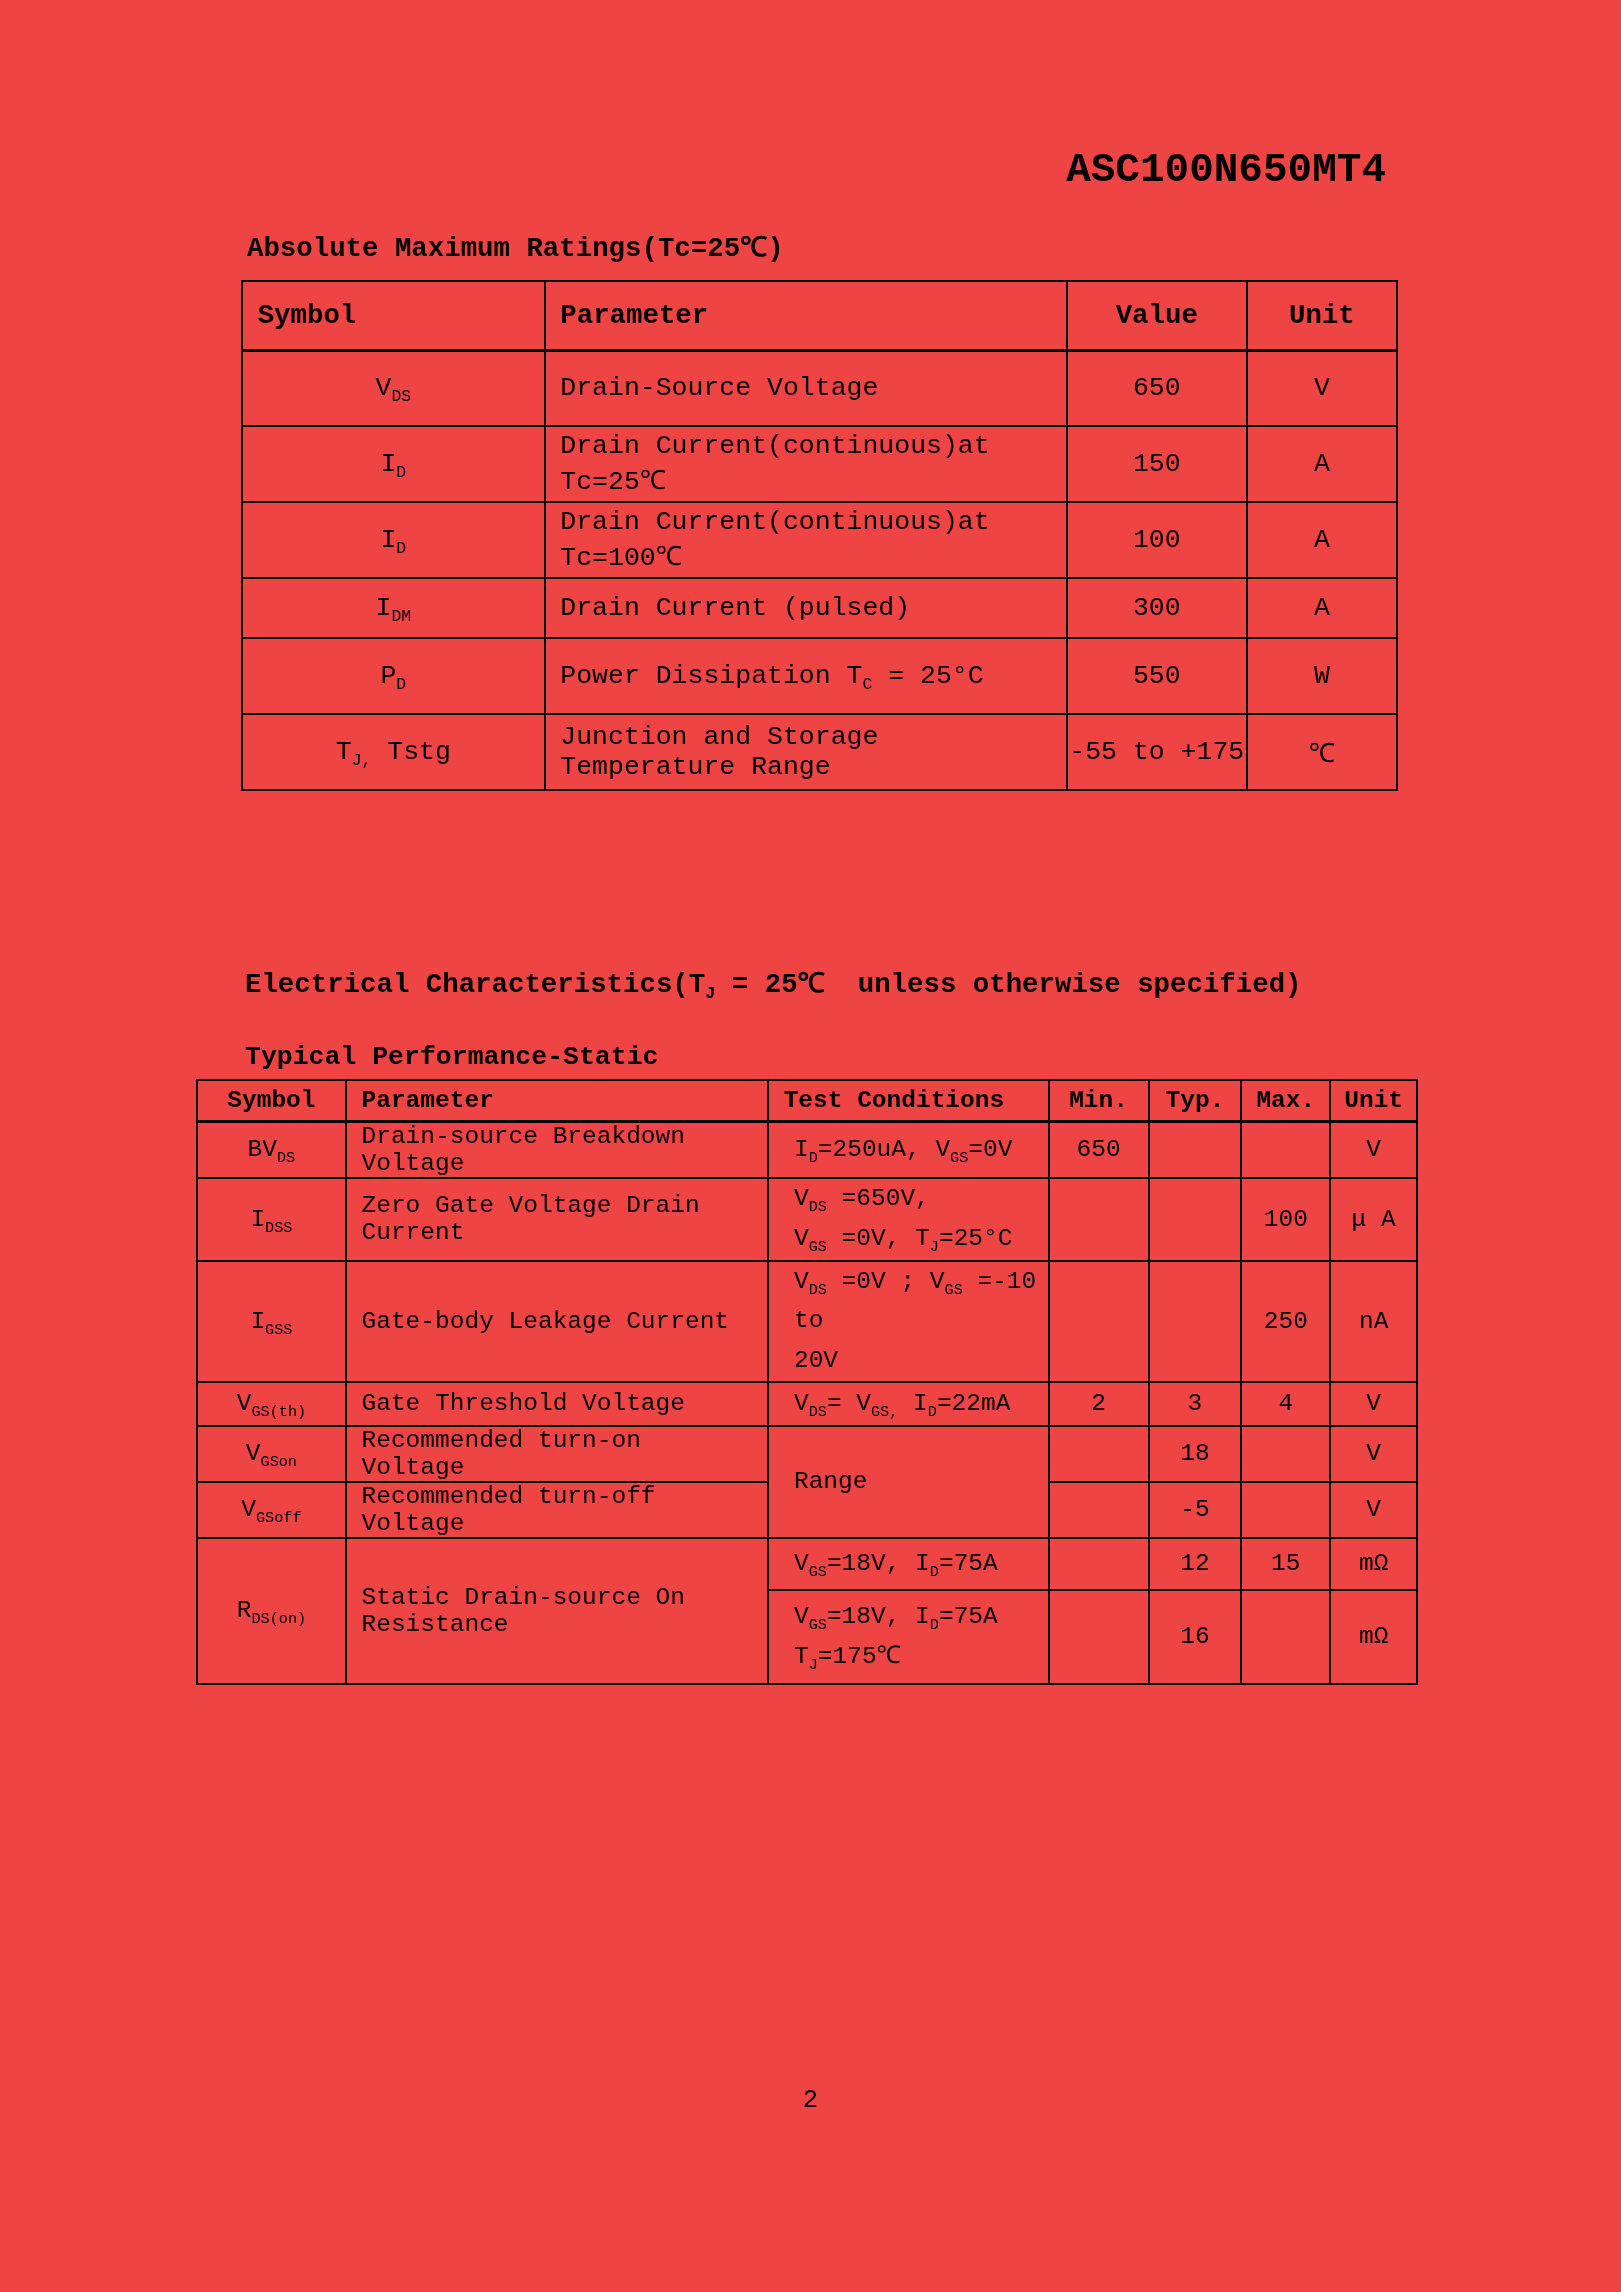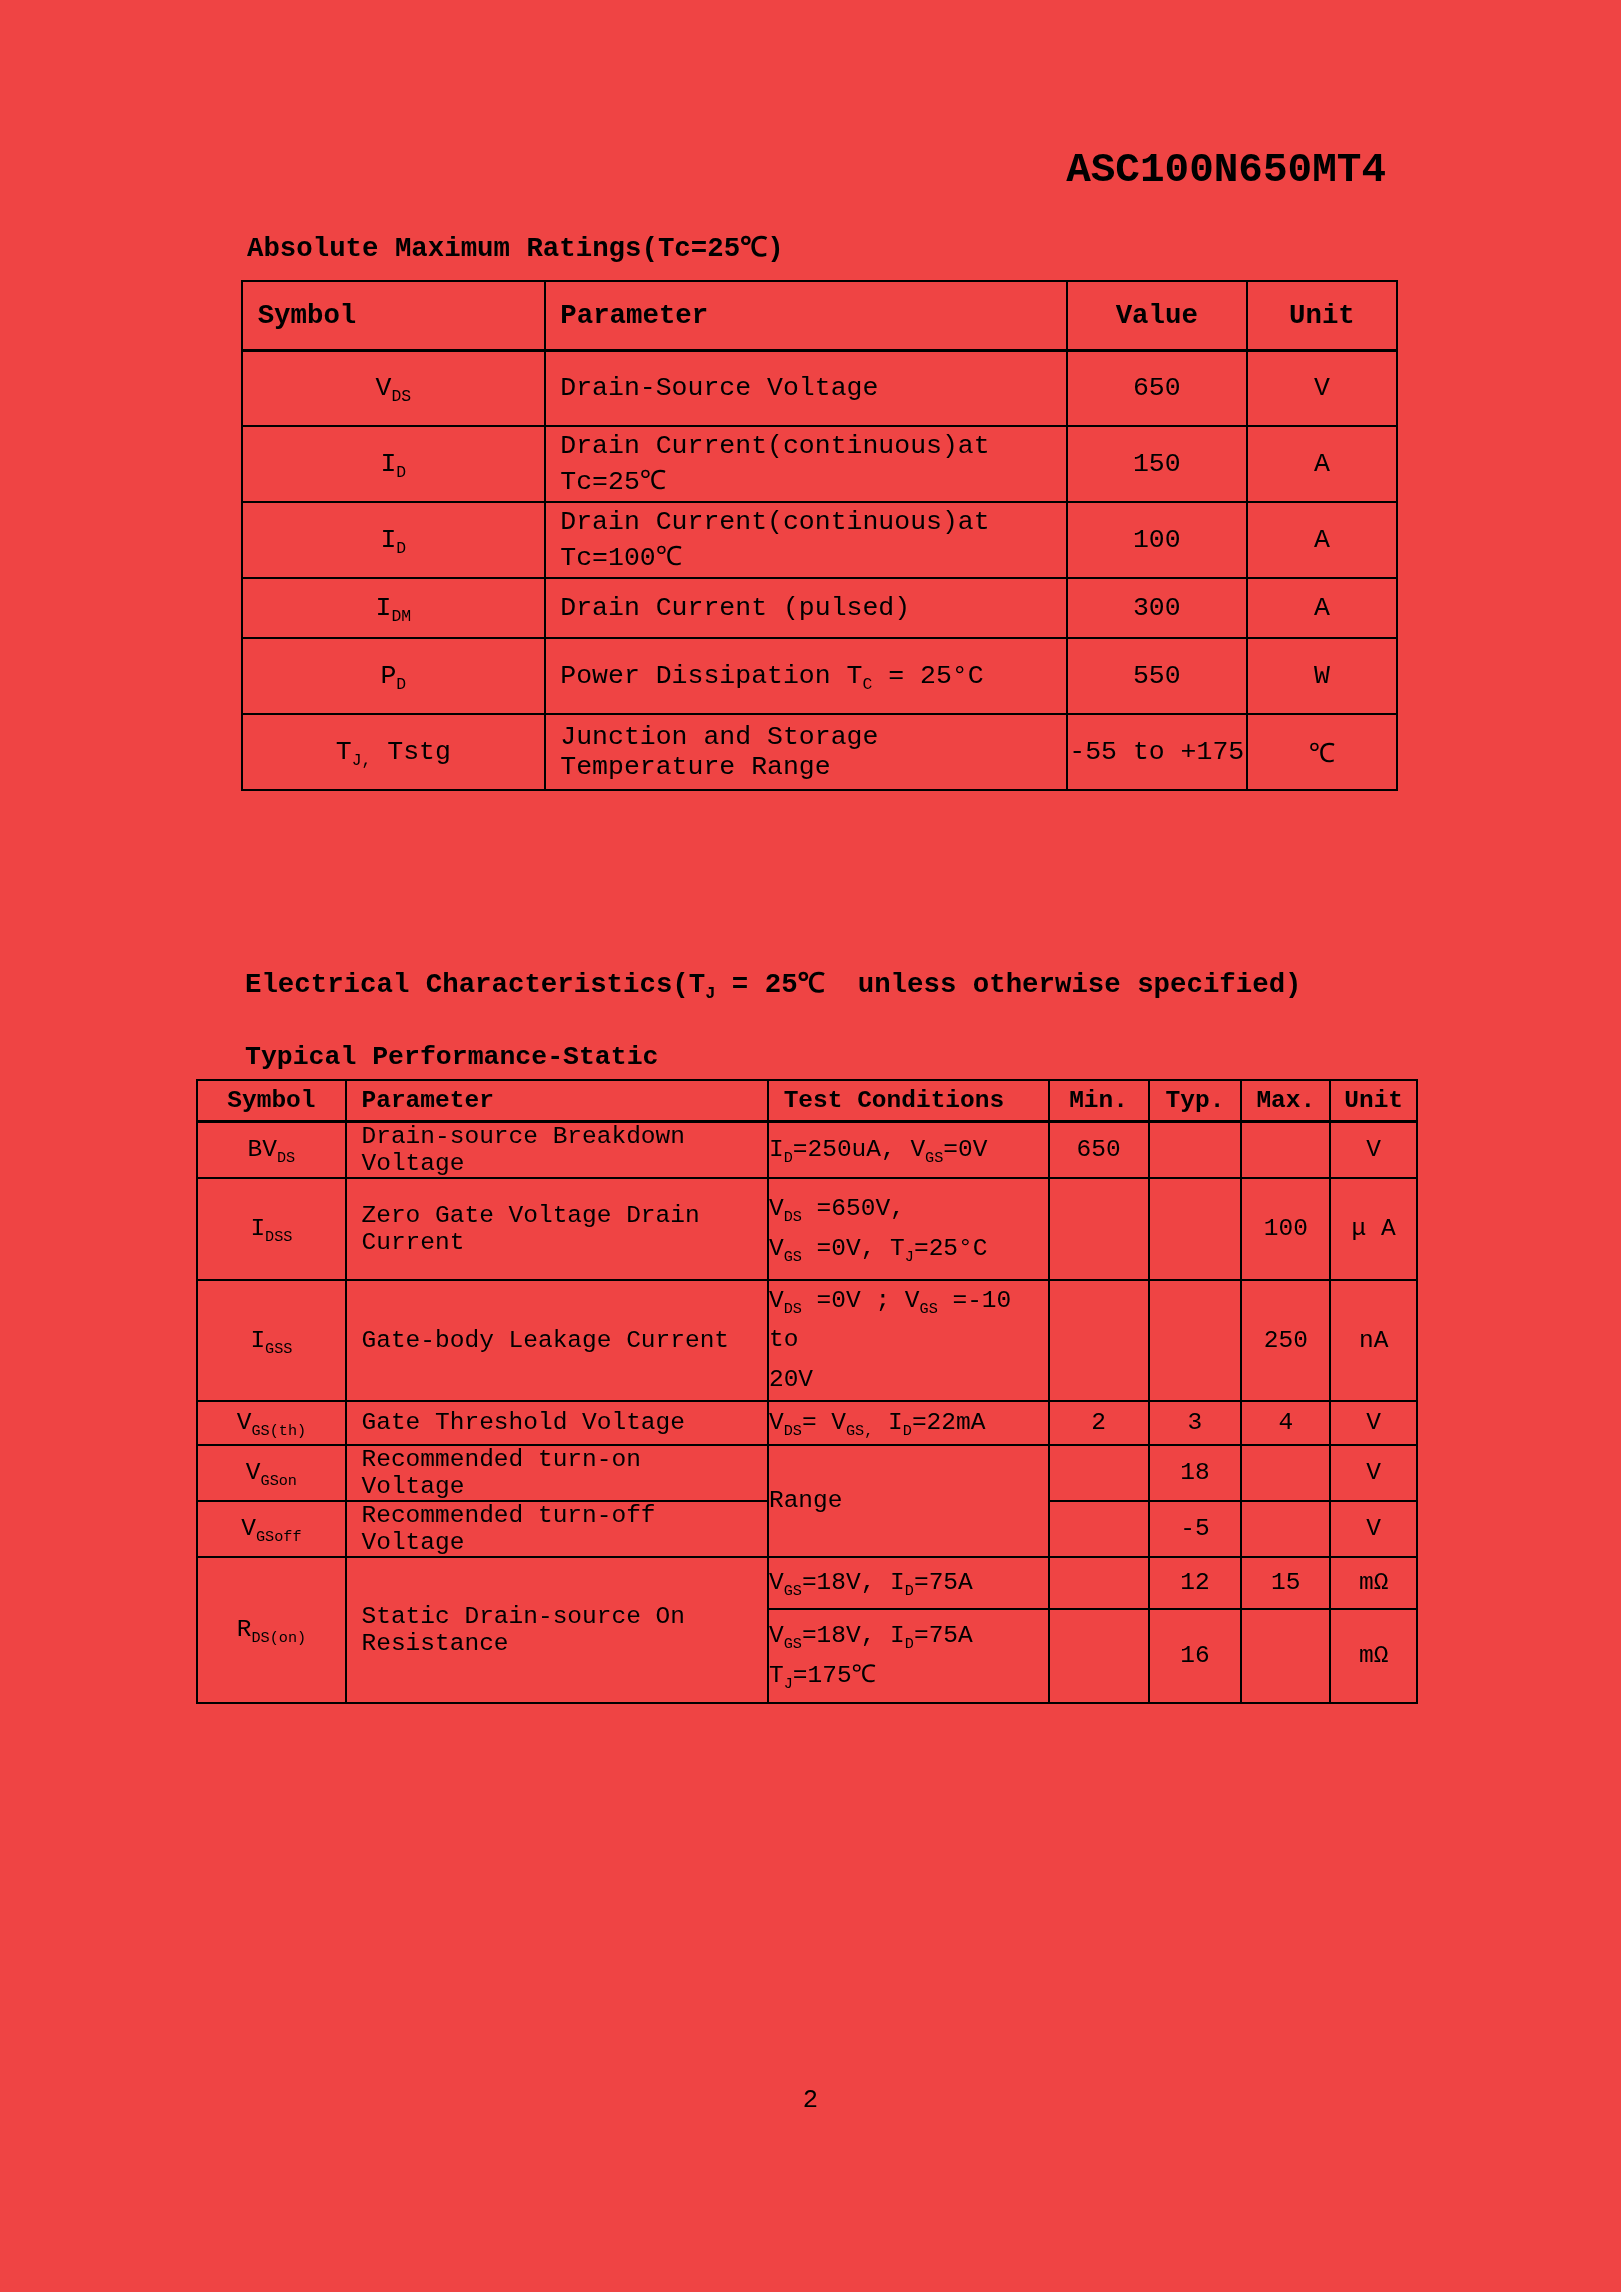--- a/index.html
+++ b/index.html
@@ -72,21 +72,21 @@
     position: absolute;
     left: 196px;
     top: 1079px;
     width: 1222px;
     font-size: 24.5px;
   }
   .t2 th { font-size: 24.5px; }
 
   .c-center { text-align: center; }
   .c-left   { text-align: left; padding-left: 14.7px; padding-right: 9.8px; }
-  .cond     { text-align: left; padding-left: 0; padding-right: 7.8px; line-height: 1.62; }
+  .cond     { text-align: left; padding-left: 25px; padding-right: 7.8px; line-height: 1.62; }
 
   .page-num {
     position: absolute;
     top: 2086px;
     left: 0;
     width: 100%;
     text-align: center;
     font-size: 25.5px;
   }
 </style>
@@ -181,21 +181,21 @@
     <tbody>
       <tr style="height:45px">
         <td class="c-center">BV<sub>DS</sub></td>
         <td class="c-left">Drain-source Breakdown Voltage</td>
         <td class="cond">I<sub>D</sub>=250uA, V<sub>GS</sub>=0V</td>
         <td class="c-center">650</td>
         <td class="c-center"></td>
         <td class="c-center"></td>
         <td class="c-center">V</td>
       </tr>
-      <tr style="height:102px">
+      <tr style="height:83px">
         <td class="c-center">I<sub>DSS</sub></td>
         <td class="c-left">Zero Gate Voltage Drain Current</td>
         <td class="cond">V<sub>DS</sub> =650V,<br>V<sub>GS</sub> =0V, T<sub>J</sub>=25°C</td>
         <td class="c-center"></td>
         <td class="c-center"></td>
         <td class="c-center">100</td>
         <td class="c-center">μ A</td>
       </tr>
       <tr style="height:83px">
         <td class="c-center">I<sub>GSS</sub></td>

